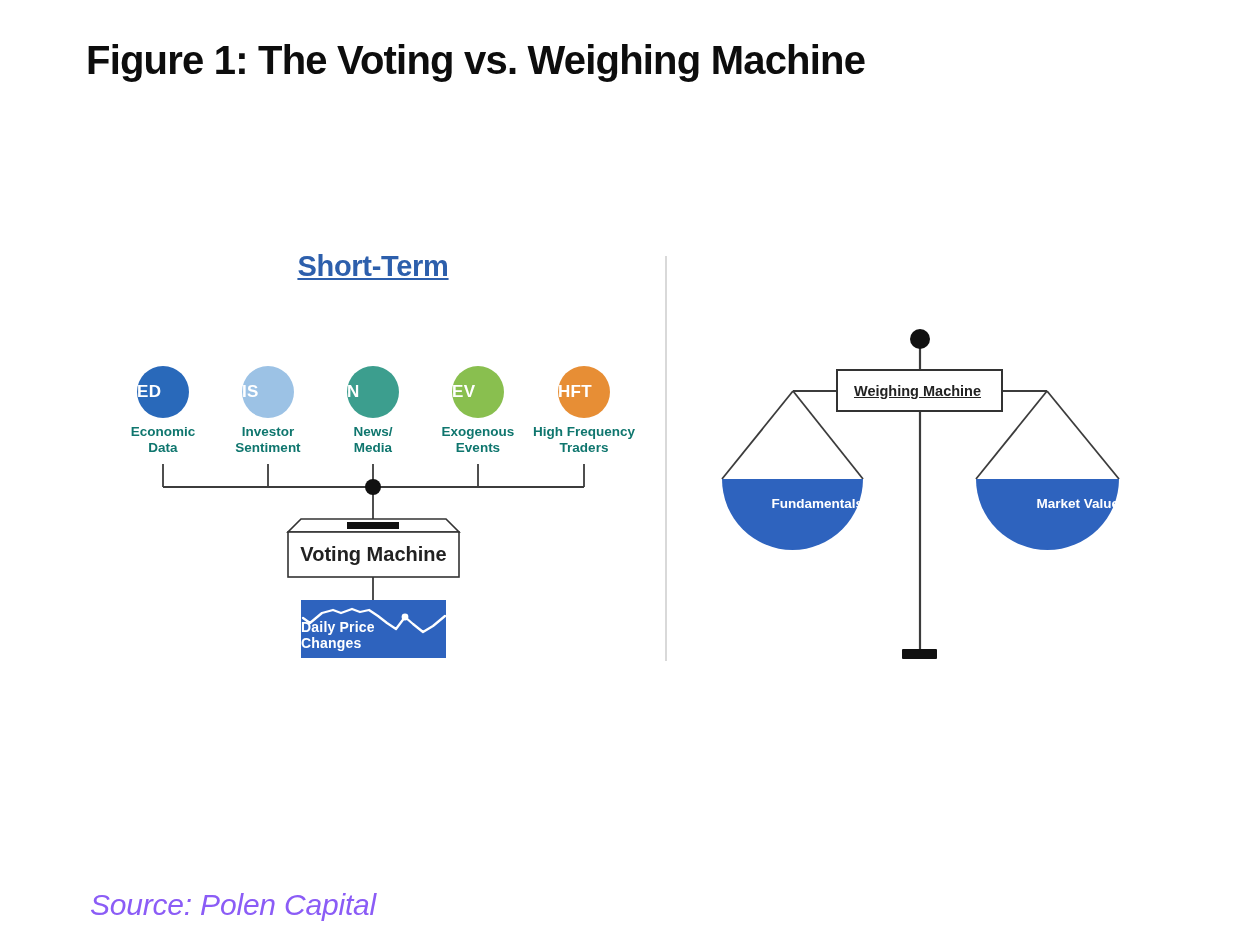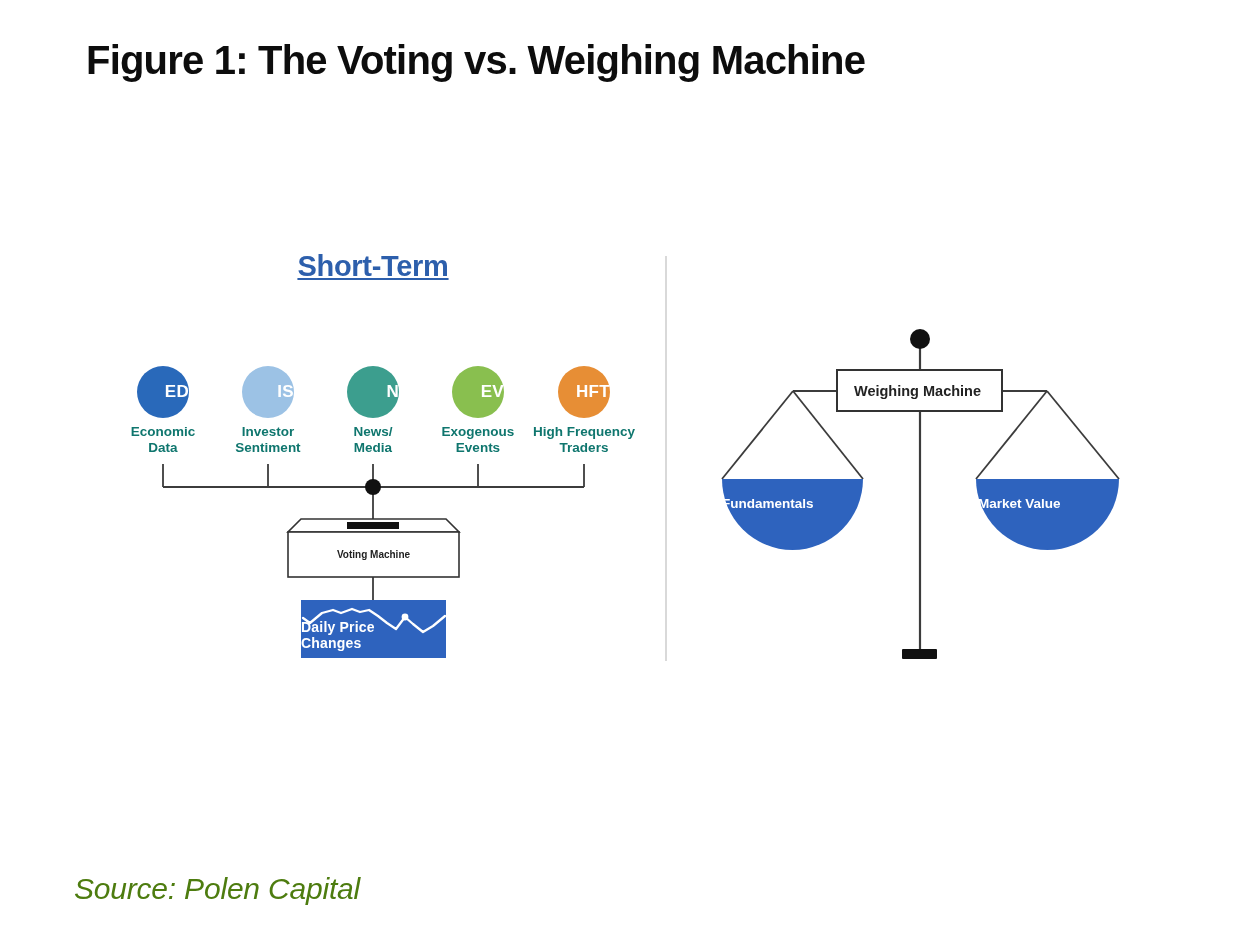--- a/index.html
+++ b/index.html
@@ -14,40 +14,40 @@
   .diagram{position:absolute;left:0;top:0;width:1241px;height:933px;}
   .heading{
     position:absolute;top:250px;width:400px;text-align:center;
     font-size:29px;font-weight:700;letter-spacing:-0.3px;
   }
   .heading.short{left:173px;}
   .heading.long{left:720px;}
   .factor-col{position:absolute;top:366px;width:120px;text-align:center;}
   .factor-circle{
     width:52px;height:52px;border-radius:50%;margin:0 auto;
-    display:flex;align-items:center;justify-content:flex-end;
+    display:flex;align-items:center;justify-content:flex-start;
     color:#ffffff;font-size:17px;font-weight:700;letter-spacing:0.3px;
   }
   .factor-label{
     margin-top:6px;font-size:13.5px;font-weight:700;color:#0f766e;line-height:16px;
   }
   .overlay{position:absolute;display:flex;align-items:center;justify-content:center;}
-  .vm-label{left:288px;top:532px;width:171px;height:45px;font-size:10px;font-weight:700;color:#222;}
-  .wm-label{left:837px;top:370px;width:161px;height:41px;font-size:14.5px;font-weight:700;color:#222;}
+  .vm-label{left:288px;top:532px;width:171px;height:45px;font-size:20px;font-weight:700;color:#222;}
+  .wm-label{left:837px;top:370px;width:161px;height:41px;font-size:14.5px;font-weight:700;color:#222;text-decoration:underline;}
   .price-label{
     left:301px;top:600px;width:137px;height:58px;
     align-items:flex-end;padding-bottom:7px;box-sizing:border-box;
     font-size:14px;font-weight:700;color:#ffffff;letter-spacing:0.2px;
   }
-  .pan-label{top:496px;width:141px;font-size:13.5px;font-weight:700;color:#ffffff;text-align:left;display:block;}
+  .pan-label{top:496px;width:141px;font-size:13.5px;font-weight:700;color:#ffffff;text-align:right;display:block;}
   .pan-label.left{left:722px;}
   .pan-label.right{left:978px;}
   .source{
-    position:absolute;left:74px;top:872px;margin:0;
-    font-size:30px;font-style:italic;font-weight:400;color:#4d7c0f;letter-spacing:-0.2px;
+    position:absolute;left:74px;top:872px;margin:16px;
+    font-size:30px;font-style:italic;font-weight:400;color:#8b5cf6;letter-spacing:-0.2px;
   }
 </style>
 </head>
 <body>
 
 <div class="page">
 
   <h1 class="title">Figure 1: The Voting vs. Weighing Machine</h1>
 
   <svg class="diagram" viewBox="0 0 1241 933">

